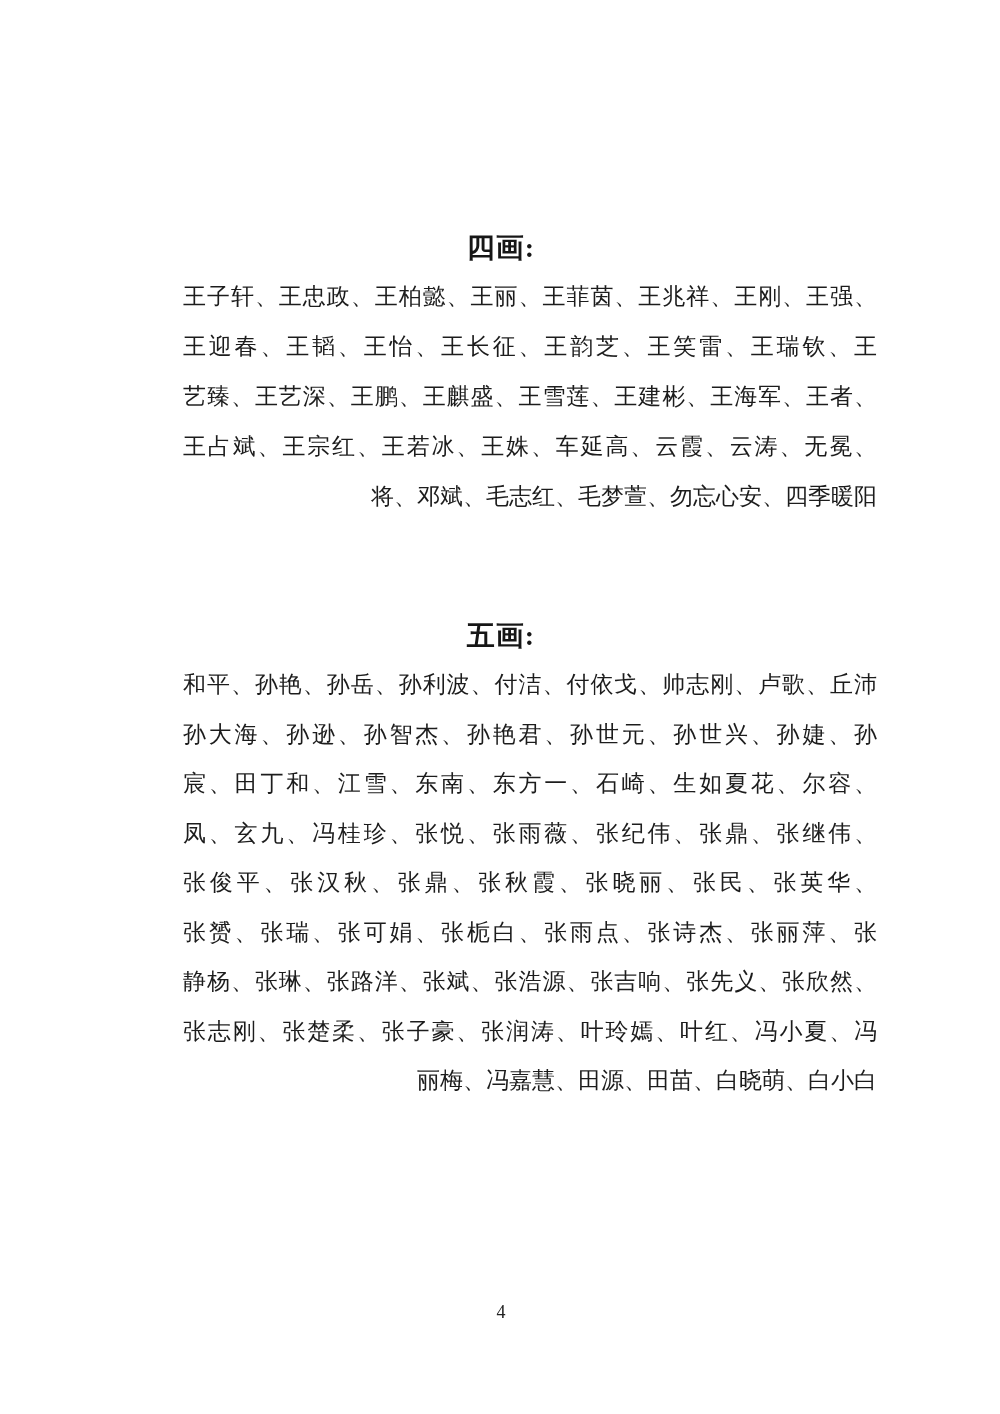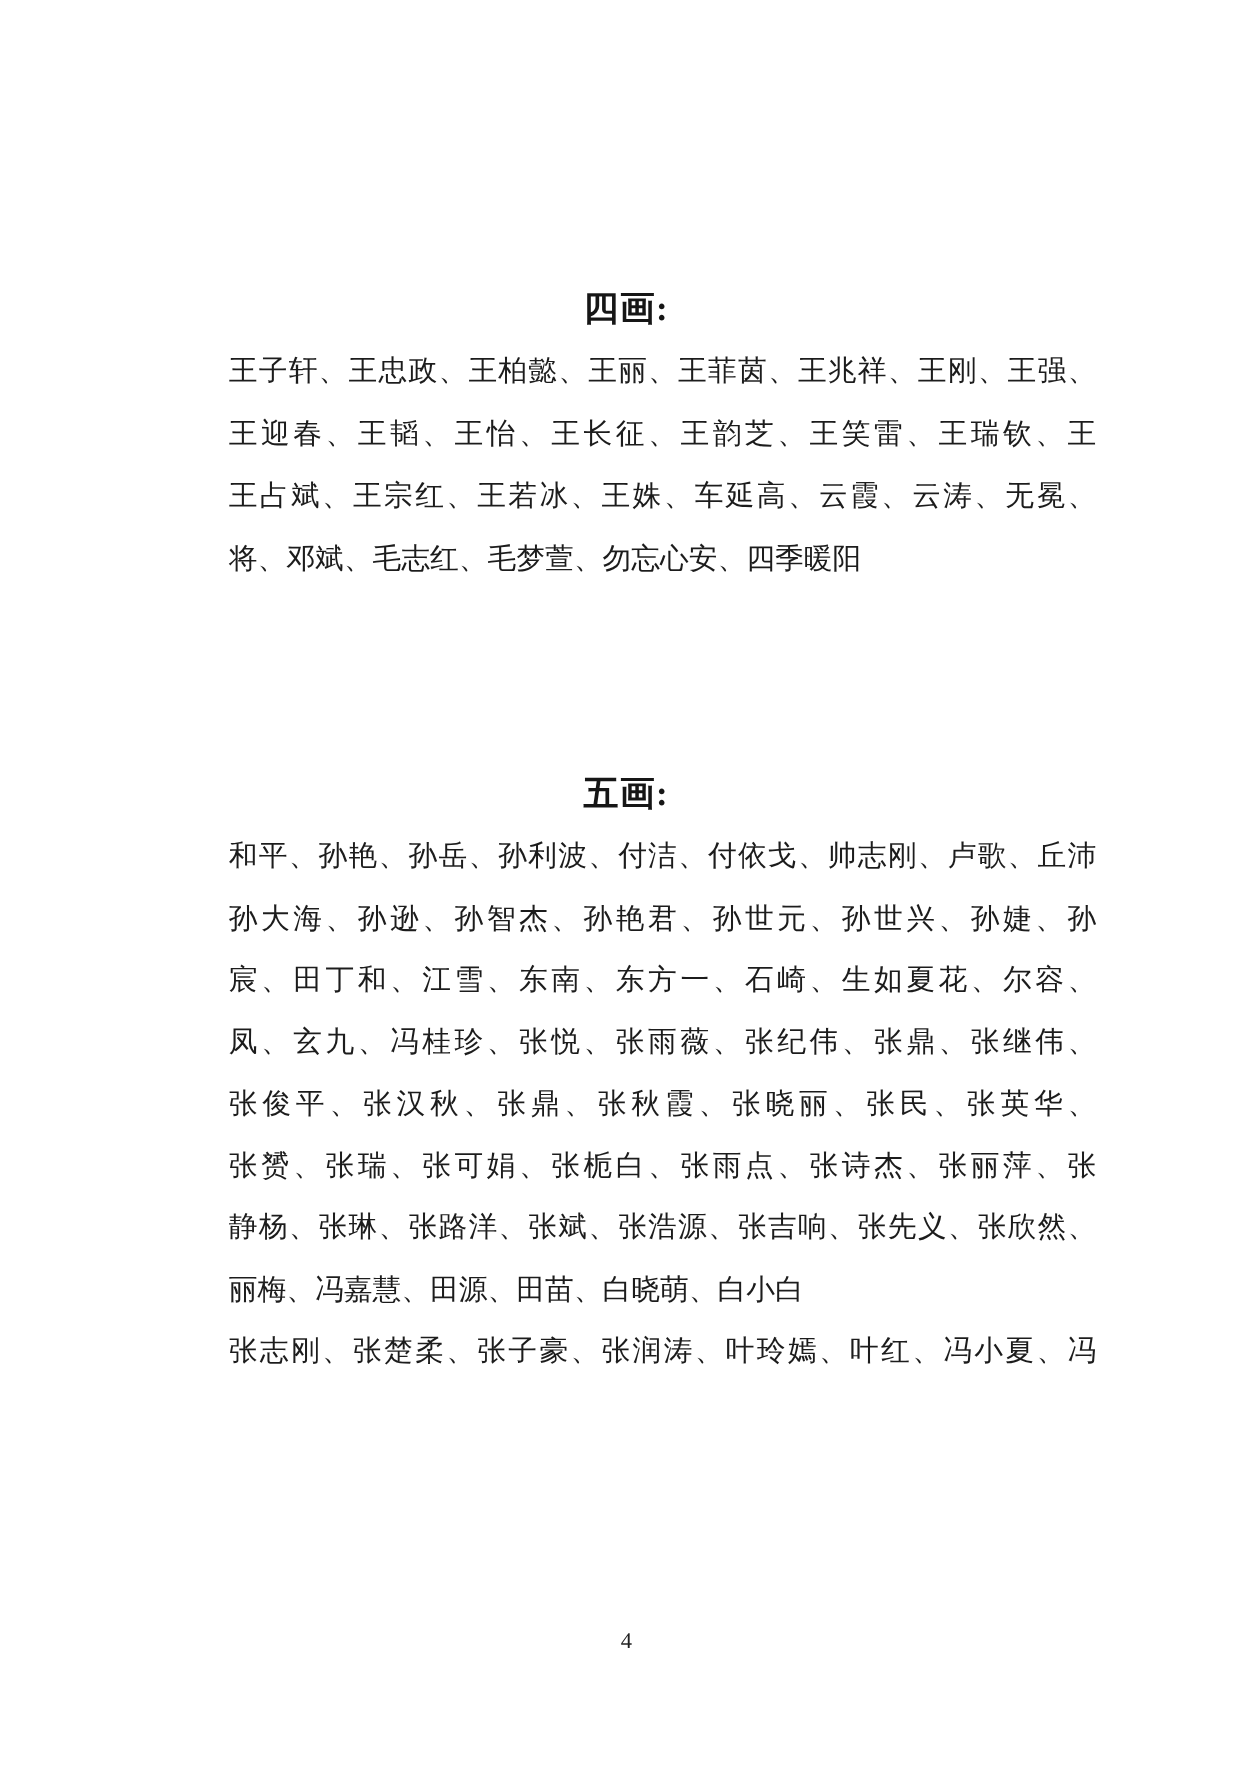--- a/index.html
+++ b/index.html
@@ -35,21 +35,21 @@
     left: 170px;
     width: 694px;
     margin-left: 13px;
   }
   .para-1 { top: 272px; }
   .para-2 { top: 660px; }
   .tline {
     width: 694px;
     font-size: 23px;
     color: #1c1c1c;
-    text-align: left;
+    text-align: right;
     white-space: normal;
     overflow: hidden;
   }
   .para-1 .tline { height: 50px; line-height: 50px; }
   .para-2 .tline { height: 49.5px; line-height: 49.5px; }
   .j {
     text-align: justify;
     text-align-last: justify;
     text-justify: inter-character;
   }
@@ -67,33 +67,34 @@
 </head>
 <body>
 
 <div class="page">
 
   <div class="heading heading-1">四画:</div>
 
   <div class="para para-1">
     <div class="tline j">王子轩、王忠政、王柏懿、王丽、王菲茵、王兆祥、王刚、王强、</div>
     <div class="tline j">王迎春、王韬、王怡、王长征、王韵芝、王笑雷、王瑞钦、王</div>
+    <div class="tline j">艺臻、王艺深、王鹏、王麒盛、王雪莲、王建彬、王海军、王者、</div>
     <div class="tline j">王占斌、王宗红、王若冰、王姝、车延高、云霞、云涛、无冕、</div>
     <div class="tline">将、邓斌、毛志红、毛梦萱、勿忘心安、四季暖阳</div>
   </div>
 
   <div class="heading heading-2">五画:</div>
 
   <div class="para para-2">
     <div class="tline j">和平、孙艳、孙岳、孙利波、付洁、付依戈、帅志刚、卢歌、丘沛</div>
     <div class="tline j">孙大海、孙逊、孙智杰、孙艳君、孙世元、孙世兴、孙婕、孙</div>
     <div class="tline j">宸、田丁和、江雪、东南、东方一、石崎、生如夏花、尔容、</div>
     <div class="tline j">凤、玄九、冯桂珍、张悦、张雨薇、张纪伟、张鼎、张继伟、</div>
     <div class="tline j">张俊平、张汉秋、张鼎、张秋霞、张晓丽、张民、张英华、</div>
     <div class="tline j">张赟、张瑞、张可娟、张栀白、张雨点、张诗杰、张丽萍、张</div>
     <div class="tline j">静杨、张琳、张路洋、张斌、张浩源、张吉响、张先义、张欣然、</div>
+    <div class="tline j">张志刚、张楚柔、张子豪、张润涛、叶玲嫣、叶红、冯小夏、冯</div>
     <div class="tline">丽梅、冯嘉慧、田源、田苗、白晓萌、白小白</div>
-    <div class="tline j">张志刚、张楚柔、张子豪、张润涛、叶玲嫣、叶红、冯小夏、冯</div>
   </div>
 
   <div class="page-number">4</div>
 
 </div>
 
 </body></html>

